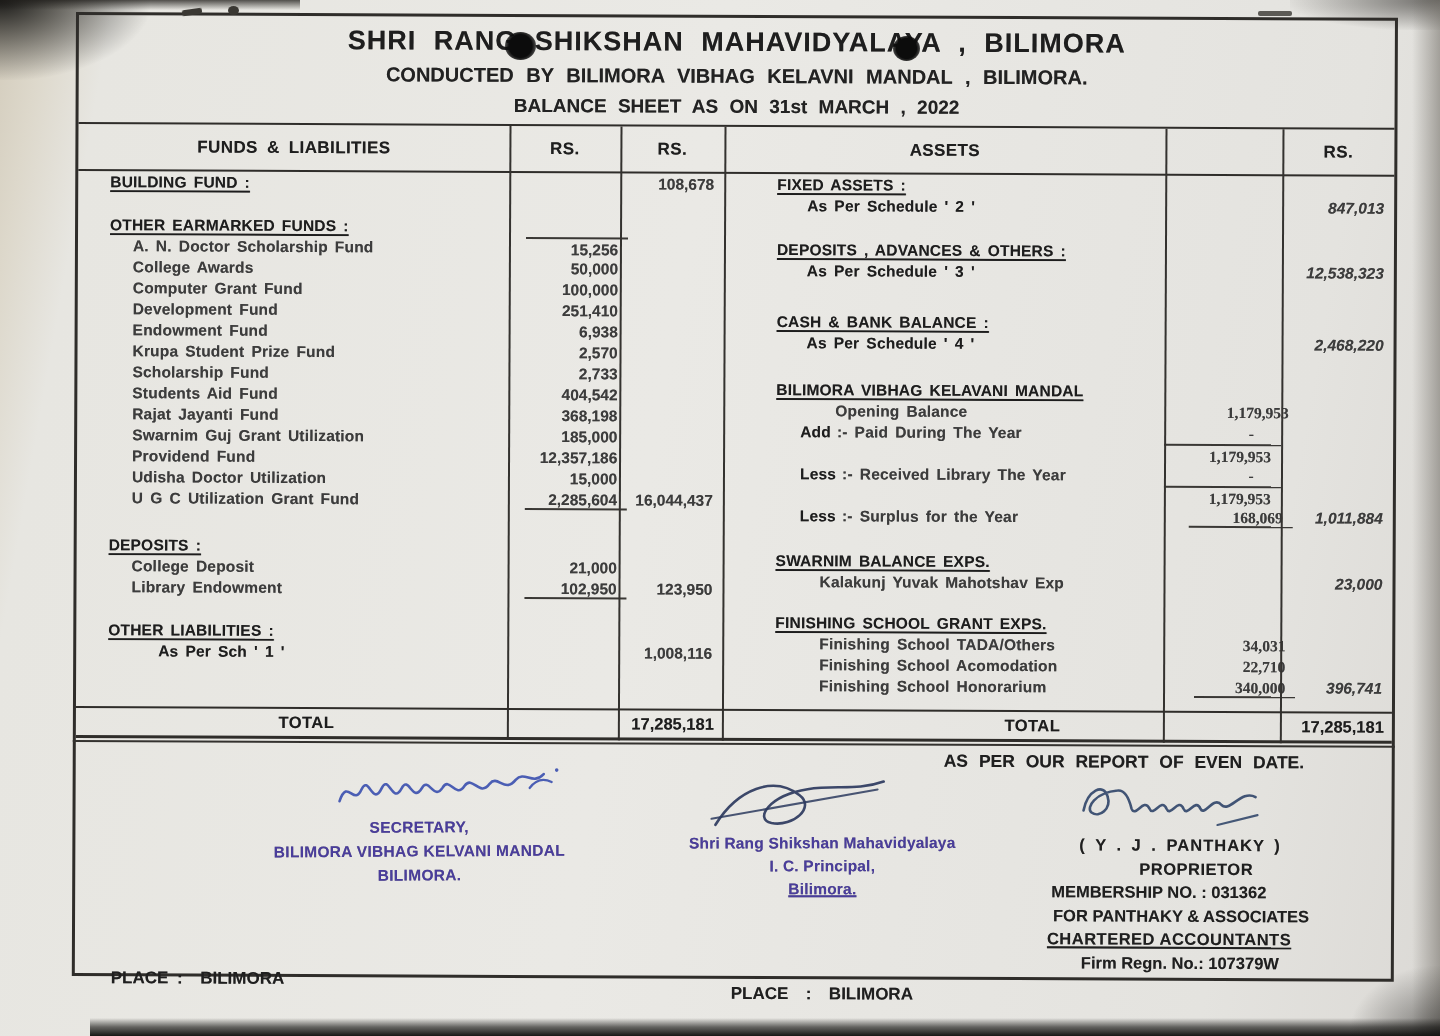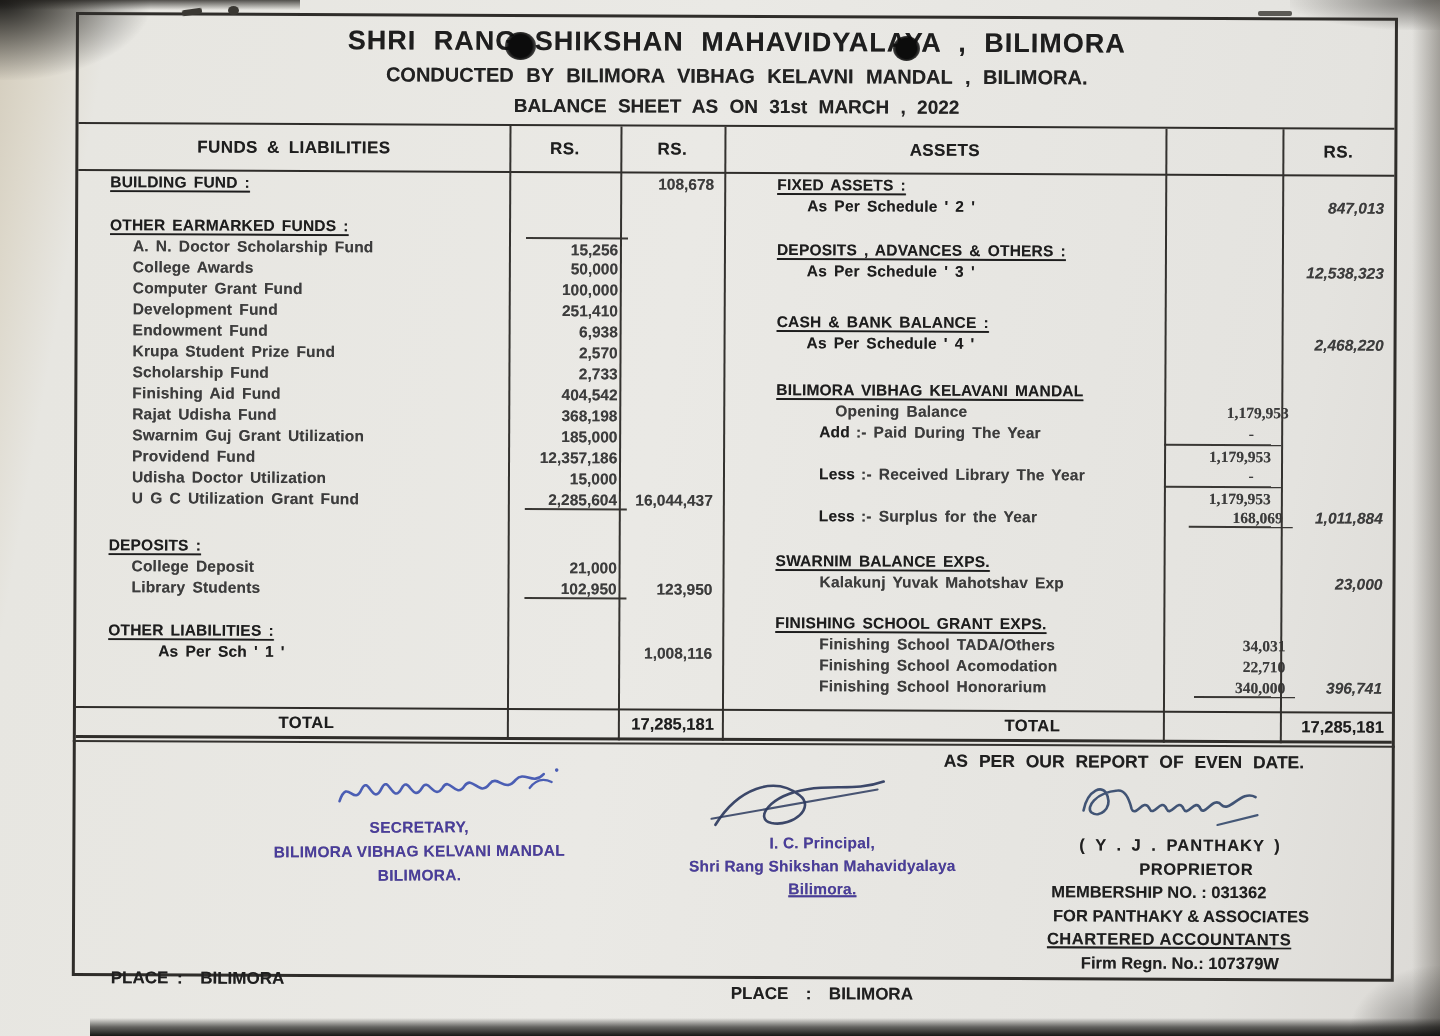--- a/index.html
+++ b/index.html
@@ -63,21 +63,21 @@
   .amt.dash{padding-right:40px;}
   .bs-row.heading .label-text{font-weight:700;color:#1d1d1d;text-decoration:underline;text-decoration-thickness:2px;text-underline-offset:3px;}
   .half-left .heading .label-cell{padding-left:32px;}
   .half-left .item .label-cell{padding-left:55px;}
   .half-left .sub-bold .label-cell{padding-left:82px;color:#1d1d1d;}
   .half-right .heading .label-cell{padding-left:53px;}
   .half-right .sub-bold .label-cell{padding-left:83px;color:#1d1d1d;}
   .half-right .item .label-cell{padding-left:97px;}
   .half-right .opening .label-cell{padding-left:112px;}
   .half-right .add-less .label-cell{padding-left:77px;}
-  .bold-prefix{font-weight:700;color:#1d1d1d;margin-right:6px;margin-left:19px;}
+  .bold-prefix{font-weight:700;color:#1d1d1d;margin-right:6px;}
   .bs-total{display:flex;height:27px;line-height:27px;border-top:2.5px solid #2f2d2a;border-bottom:3px solid #2f2d2a;font-weight:700;font-size:16.5px;color:#1d1d1d;position:relative;}
   .bs-total:after{content:"";position:absolute;left:-3px;right:-3px;bottom:-7px;height:2px;background:#34322f;}
   .tc{box-sizing:border-box;}
   .tc-ll{width:431px;text-align:center;padding-left:30px;letter-spacing:.5px;}
   .tc-la1{width:111px;}
   .tc-la2{width:104px;text-align:right;padding-right:8px;}
   .tc-rl{width:441px;text-align:center;padding-left:180px;letter-spacing:.5px;}
   .tc-ra1{width:117px;}
   .tc-ra2{width:112px;text-align:right;padding-right:8px;}
 
@@ -182,26 +182,26 @@
               <div class="cell label-cell"><span class="label-text">Krupa Student Prize Fund</span></div>
               <div class="cell amt a1">2,570</div>
               <div class="cell amt a2"></div>
             </div>
             <div class="bs-row item">
               <div class="cell label-cell"><span class="label-text">Scholarship Fund</span></div>
               <div class="cell amt a1">2,733</div>
               <div class="cell amt a2"></div>
             </div>
             <div class="bs-row item">
-              <div class="cell label-cell"><span class="label-text">Finishing Aid Fund</span></div>
+              <div class="cell label-cell"><span class="label-text">Students Aid Fund</span></div>
               <div class="cell amt a1">404,542</div>
               <div class="cell amt a2"></div>
             </div>
             <div class="bs-row item">
-              <div class="cell label-cell"><span class="label-text">Rajat Udisha Fund</span></div>
+              <div class="cell label-cell"><span class="label-text">Rajat Jayanti Fund</span></div>
               <div class="cell amt a1">368,198</div>
               <div class="cell amt a2"></div>
             </div>
             <div class="bs-row item">
               <div class="cell label-cell"><span class="label-text">Swarnim Guj Grant Utilization</span></div>
               <div class="cell amt a1">185,000</div>
               <div class="cell amt a2"></div>
             </div>
             <div class="bs-row item">
               <div class="cell label-cell"><span class="label-text">Providend Fund</span></div>
@@ -223,21 +223,21 @@
               <div class="cell label-cell"><span class="label-text">DEPOSITS :</span></div>
               <div class="cell amt a1"></div>
               <div class="cell amt a2"></div>
             </div>
             <div class="bs-row item">
               <div class="cell label-cell"><span class="label-text">College Deposit</span></div>
               <div class="cell amt a1">21,000</div>
               <div class="cell amt a2"></div>
             </div>
             <div class="bs-row item">
-              <div class="cell label-cell"><span class="label-text">Library Students</span></div>
+              <div class="cell label-cell"><span class="label-text">Library Endowment</span></div>
               <div class="cell amt a1 rb">102,950</div>
               <div class="cell amt a2">123,950</div>
             </div>
             <div class="bs-row spacer" style="height: 22px;"></div>
             <div class="bs-row heading">
               <div class="cell label-cell"><span class="label-text">OTHER LIABILITIES :</span></div>
               <div class="cell amt a1"></div>
               <div class="cell amt a2"></div>
             </div>
             <div class="bs-row sub-bold">
@@ -380,22 +380,22 @@
         
       </div>
 
       <div class="sig sig-mid">
         <svg class="sig-svg" viewBox="0 0 190 60">
           <path d="M8 52 C30 16,66 2,92 22 C108 34,86 54,64 50 C46 46,62 22,100 16 C128 11,148 18,176 8" fill="none" stroke="#2c3a5e" stroke-width="2.6" stroke-linecap="round" opacity=".92"></path>
           <path d="M4 46 L170 16" fill="none" stroke="#2c3a5e" stroke-width="2" stroke-linecap="round" opacity=".85"></path>
         </svg>
       </div>
       <div class="stamp stamp-mid" id="stamp-mid">
+          <div class="stamp-line">Shri Rang Shikshan Mahavidyalaya</div>
           <div class="stamp-line">I. C. Principal,</div>
-          <div class="stamp-line">Shri Rang Shikshan Mahavidyalaya</div>
           <div class="stamp-line">Bilimora.</div>
         </div>
       <div class="place-date pd-mid">
         <div>PLACE  :  BILIMORA</div>
         
       </div>
 
       <div class="sig sig-right">
         <svg class="sig-svg" viewBox="0 0 200 64">
           <path d="M14 40 C18 20,34 12,38 26 C42 38,30 48,22 42 C16 37,26 22,48 20 C56 19,60 30,62 38 C66 48,74 26,80 38 C84 47,92 26,97 38 C101 47,109 26,114 38 C118 47,126 26,131 38 C135 46,144 24,152 34 C160 42,172 18,186 26" fill="none" stroke="#33486b" stroke-width="2.6" stroke-linecap="round" opacity=".92"></path>

